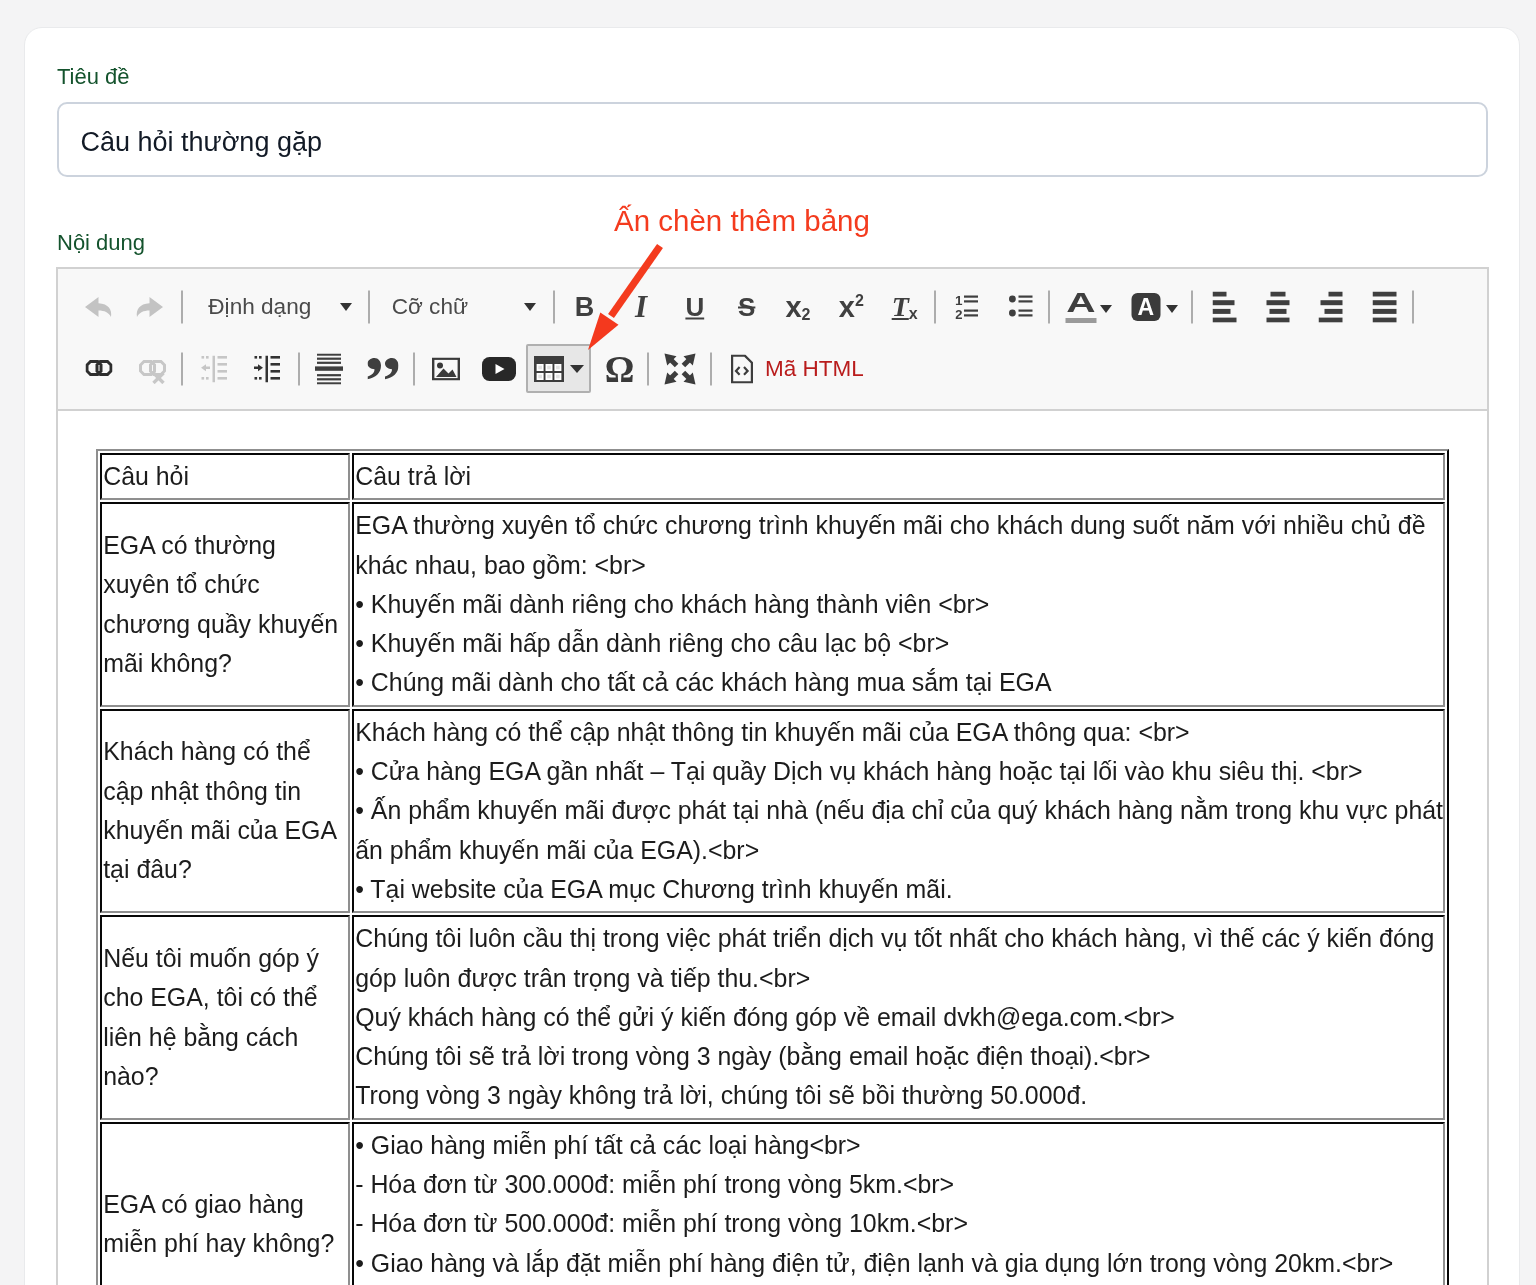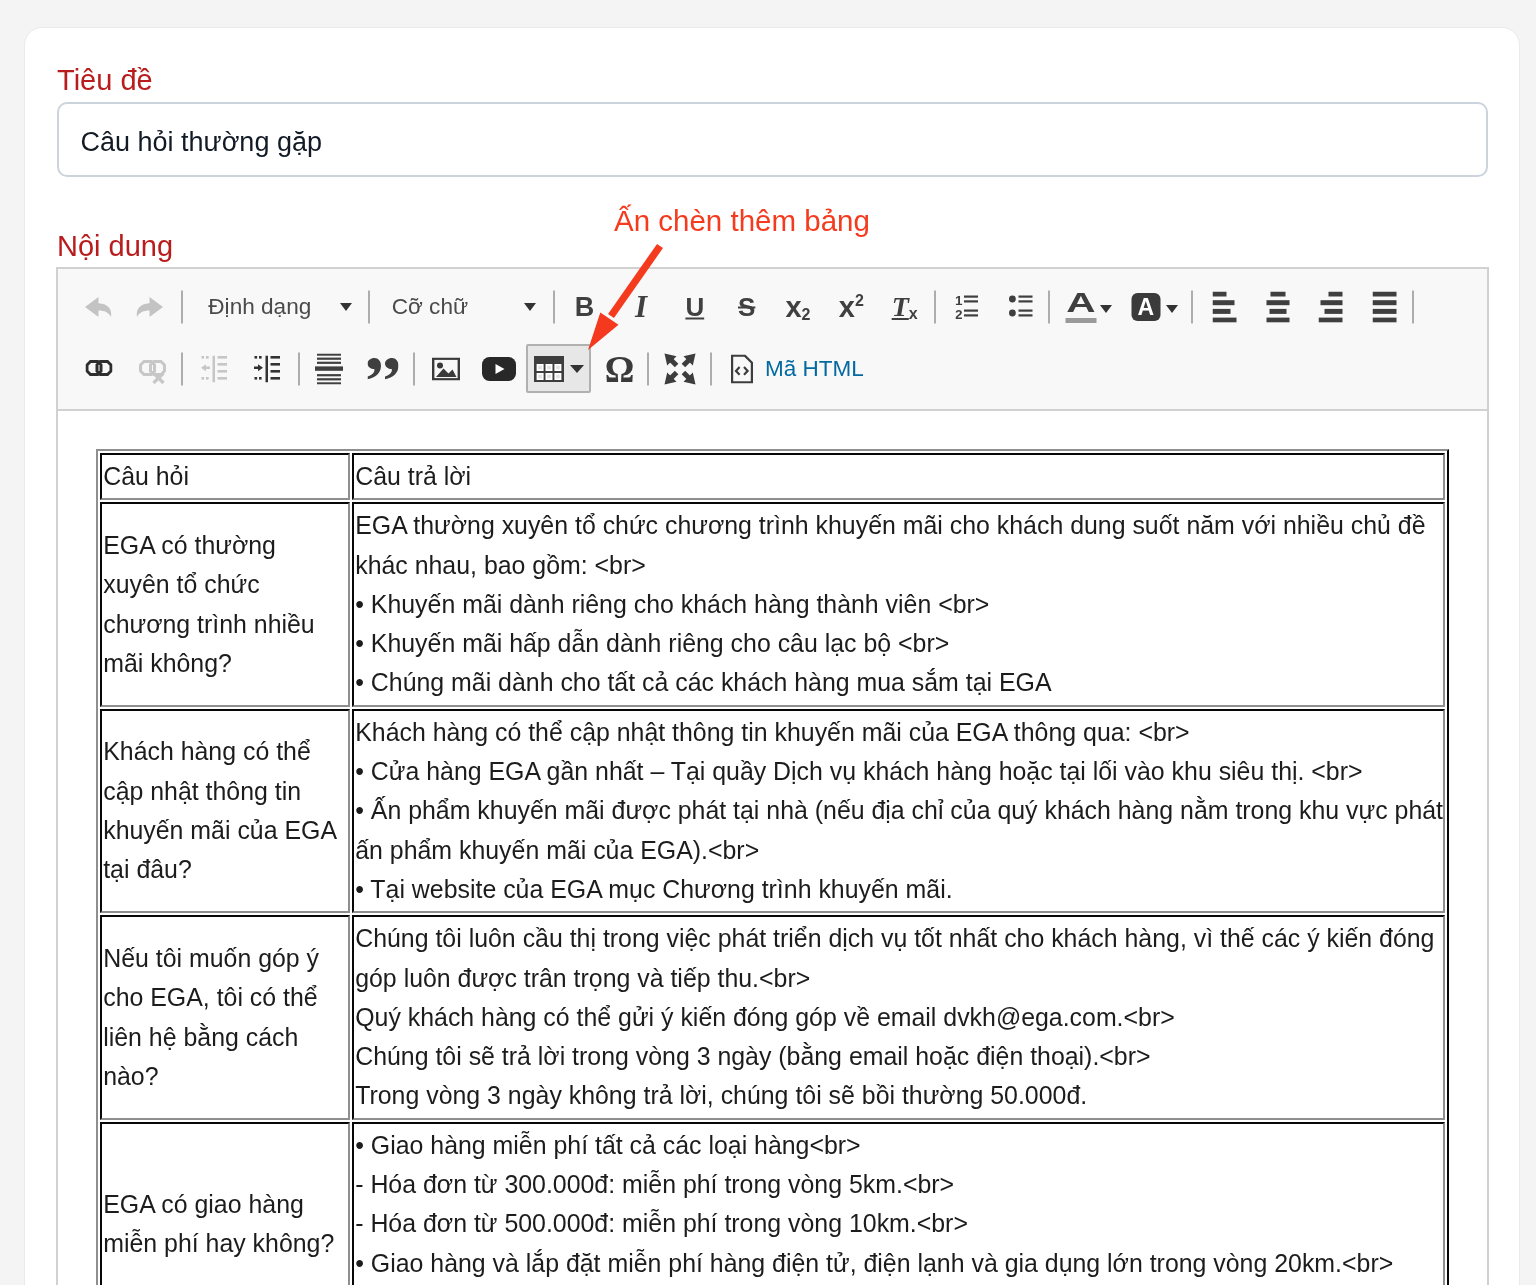--- a/index.html
+++ b/index.html
@@ -1,19 +1,19 @@
 <!DOCTYPE html>
 <html><head>
 <meta charset="utf-8">
 <style>
 html,body{margin:0;padding:0;}
 body{width:1536px;height:1285px;background:#f4f4f5;font-family:"Liberation Sans",sans-serif;position:relative;overflow:hidden;}
 *{box-sizing:border-box;}
 .card{position:absolute;left:24px;top:27px;width:1496px;height:1400px;background:#fff;border:1px solid #e9eaec;border-radius:18px;}
-.lbl{position:absolute;left:57px;font-size:29px;color:#b91c1c;}
+.lbl{position:absolute;left:57px;font-size:22px;color:#14532d;}
 #lbl1{top:64px;}
 #lbl2{top:230px;}
 .inp{position:absolute;left:57px;top:101.5px;width:1431px;height:75px;border:2px solid #ccd3dd;border-radius:10px;background:#fff;font-size:27px;color:#121a26;line-height:76px;padding-left:21.5px;}
 .editor{position:absolute;left:55.5px;top:266.5px;width:1433.5px;height:1110px;border:2px solid #d1d1d1;background:#fff;}
 .toolbar{position:absolute;left:0;top:0;width:100%;height:142px;background:#f8f8f8;border-bottom:2px solid #d1d1d1;}
 .tb{position:absolute;transform:translate(-50%,-50%);display:flex;align-items:center;justify-content:center;}
 .sep{position:absolute;transform:translate(-50%,-50%);width:2px;height:33px;background:#adadad;}
 .tlabel{font-size:22.6px;color:#4a4a4a;}
 .caret{width:0;height:0;border-left:6.5px solid transparent;border-right:6.5px solid transparent;border-top:8px solid #333;}
 .content{position:absolute;left:0;top:144px;width:1429.5px;}
@@ -308,39 +308,39 @@
       </div>
     <div class="sep r2" style="left:653.2px"></div>
     <div class="tb r2" style="left:684px">
         <svg class="ic" width="22" height="29" viewBox="0 0 22 29">
           <path d="M1.1 1.1 L13.8 1.1 L20.9 8.2 L20.9 27.9 L1.1 27.9 Z" fill="none" stroke="#3d3d3d" stroke-width="2.2"></path>
           <path d="M8.6 12.6 L5 16.4 L8.6 20.2" fill="none" stroke="#3d3d3d" stroke-width="2.2"></path>
           <path d="M13 12.6 L16.6 16.4 L13 20.2" fill="none" stroke="#3d3d3d" stroke-width="2.2"></path>
         </svg>
       </div>
     <div class="tb r2" style="left:757px">
-        <span style="font-size:22.5px;color:#0369a1;">Mã HTML</span>
+        <span style="font-size:22.5px;color:#b91c1c;">Mã HTML</span>
       </div>
   </div>
   <div class="content">
     <table class="tbl">
       <tbody>
           <tr>
         <td class="c1">
               <div class="ln">Câu hỏi</div>
             </td>
         <td class="c2">
               <div class="ln">Câu trả lời</div>
             </td>
       </tr>
       <tr>
         <td class="c1">
               <div class="ln">EGA có thường</div>
               <div class="ln">xuyên tổ chức</div>
-              <div class="ln">chương trình nhiều</div>
+              <div class="ln">chương quầy khuyến</div>
               <div class="ln">mãi không?</div>
             </td>
         <td class="c2">
               <div class="ln">EGA thường xuyên tổ chức chương trình khuyến mãi cho khách dung suốt năm với nhiều chủ đề</div>
               <div class="ln">khác nhau, bao gồm: &lt;br&gt;</div>
               <div class="ln">• Khuyến mãi dành riêng cho khách hàng thành viên &lt;br&gt;</div>
               <div class="ln">• Khuyến mãi hấp dẫn dành riêng cho câu lạc bộ &lt;br&gt;</div>
               <div class="ln">• Chúng mãi dành cho tất cả các khách hàng mua sắm tại EGA</div>
             </td>
       </tr>

